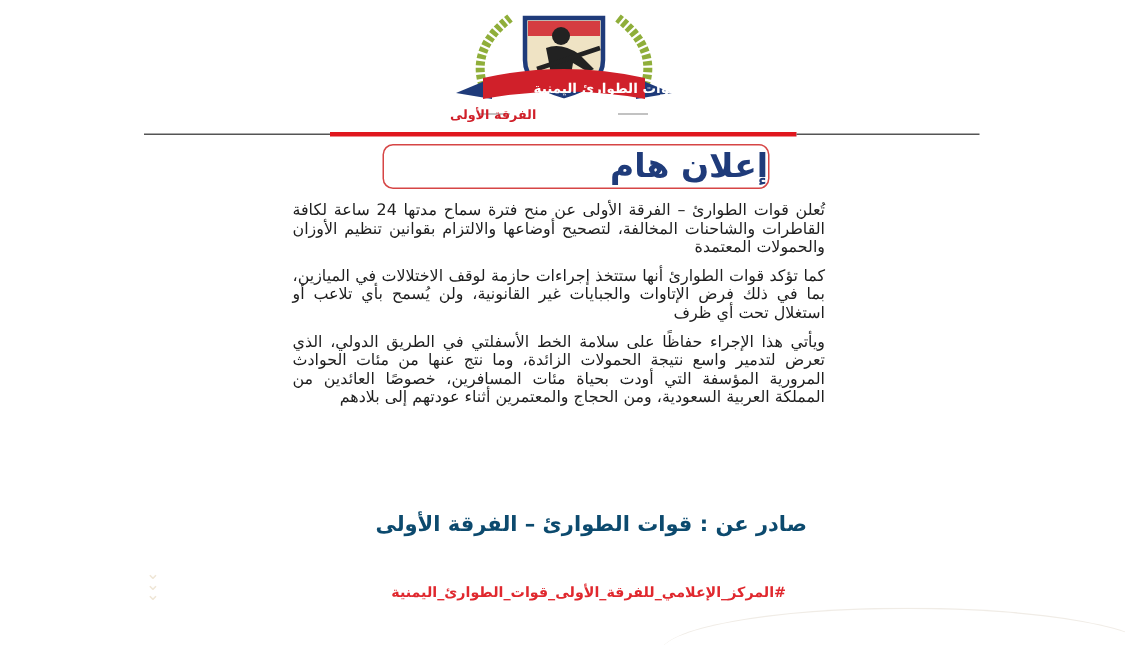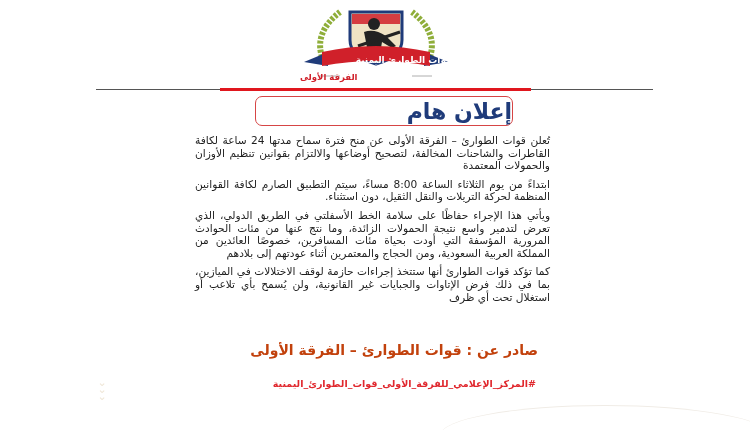--- a/index.html
+++ b/index.html
@@ -50,30 +50,30 @@
     position: absolute; left: 195px; top: 134px; width: 355px;
     direction: rtl; text-align: justify; text-align-last: right;
     color: #1e1e1e; font-size: 10.6px; line-height: 12.6px; font-weight: normal;
   }
   .body-text p { margin: 0 0 6px 0; }
 
   
   .issued {
     position: absolute; left: 160px; top: 342px; width: 378px;
     direction: rtl; text-align: right;
-    color: #c2410c; font-weight: bold; font-size: 14px;
+    color: #0c4a6e; font-weight: bold; font-size: 14px;
   }
 
   
   .hashtags {
     position: absolute; left: 200px; top: 373px; width: 340px;
     direction: rtl; text-align: right;
     color: #e0282e; font-size: 9.5px; line-height: 13px; font-weight: bold;
   }
-  .hashtags div { margin: 4px; }
+  .hashtags div { margin: 16px; }
 
   
   .chevrons {
     position: absolute; left: 92px; top: 379px; width: 20px; height: 30px;
     color: #efe6d6; font-size: 11px; line-height: 7px; text-align: center;
   }
 
   
   .curve {
     position: absolute; left: 440px; top: 405px; width: 330px; height: 60px;
@@ -112,23 +112,22 @@
   <div class="rule-gray-left"></div>
   <div class="rule-red"></div>
   <div class="rule-gray-right"></div>
 
   <div class="title-box">
     <span class="title-text">إعلان هام</span>
   </div>
 
   <div class="body-text">
     <p>تُعلن قوات الطوارئ – الفرقة الأولى عن منح فترة سماح مدتها 24 ساعة لكافة القاطرات والشاحنات المخالفة، لتصحيح أوضاعها والالتزام بقوانين تنظيم الأوزان والحمولات المعتمدة</p>
-    <p>ابتداءً من يوم الثلاثاء الساعة 8:00 مساءً، سيتم التطبيق الصارم لكافة القوانين المنظمة لحركة التريلات والنقل الثقيل، دون استثناء.</p>
+    <p>كما تؤكد قوات الطوارئ أنها ستتخذ إجراءات حازمة لوقف الاختلالات في الميازين، بما في ذلك فرض الإتاوات والجبايات غير القانونية، ولن يُسمح بأي تلاعب أو استغلال تحت أي ظرف</p>
     <p>ويأتي هذا الإجراء حفاظًا على سلامة الخط الأسفلتي في الطريق الدولي، الذي تعرض لتدمير واسع نتيجة الحمولات الزائدة، وما نتج عنها من مئات الحوادث المرورية المؤسفة التي أودت بحياة مئات المسافرين، خصوصًا العائدين من المملكة العربية السعودية، ومن الحجاج والمعتمرين أثناء عودتهم إلى بلادهم</p>
-    <p>كما تؤكد قوات الطوارئ أنها ستتخذ إجراءات حازمة لوقف الاختلالات في الميازين، بما في ذلك فرض الإتاوات والجبايات غير القانونية، ولن يُسمح بأي تلاعب أو استغلال تحت أي ظرف</p>
   </div>
 
   <div class="issued">صادر عن : قوات الطوارئ – الفرقة الأولى</div>
 
   <div class="hashtags">
     <div>#المركز_الإعلامي_للفرقة_الأولى_قوات_الطوارئ_اليمنية</div>
   </div>
 
   <div class="chevrons">
     <div>⌄</div>

